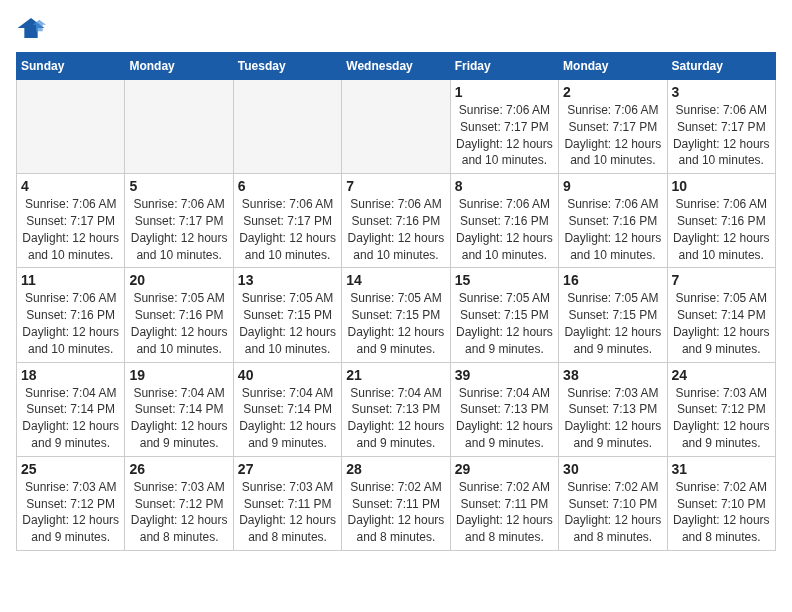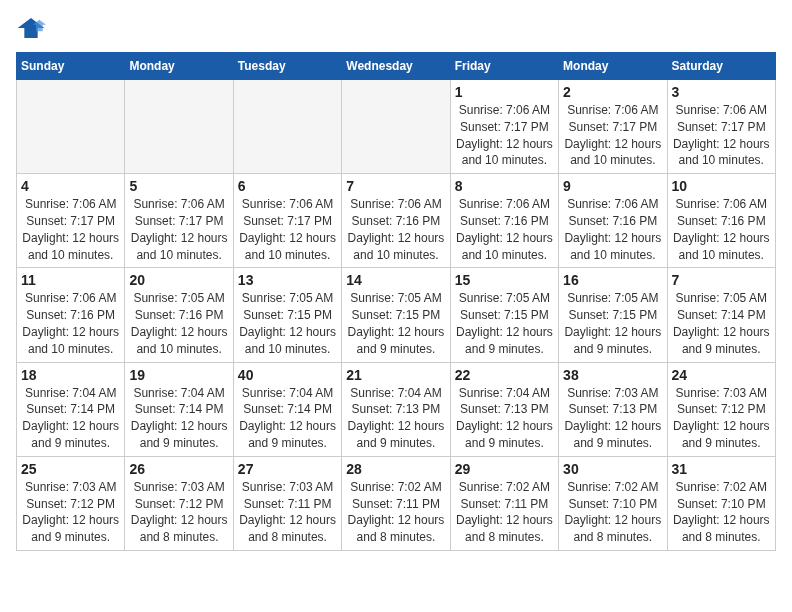--- a/index.html
+++ b/index.html
@@ -264,21 +264,21 @@
 and 9 minutes.</div>
         </td>
         <td>
           <span class="day-number">21</span>
           <div class="day-info">Sunrise: 7:04 AM
 Sunset: 7:13 PM
 Daylight: 12 hours
 and 9 minutes.</div>
         </td>
         <td>
-          <span class="day-number">22</span>
+          <span class="day-number">39</span>
           <div class="day-info">Sunrise: 7:04 AM
 Sunset: 7:13 PM
 Daylight: 12 hours
 and 9 minutes.</div>
         </td>
         <td>
           <span class="day-number">38</span>
           <div class="day-info">Sunrise: 7:03 AM
 Sunset: 7:13 PM
 Daylight: 12 hours

